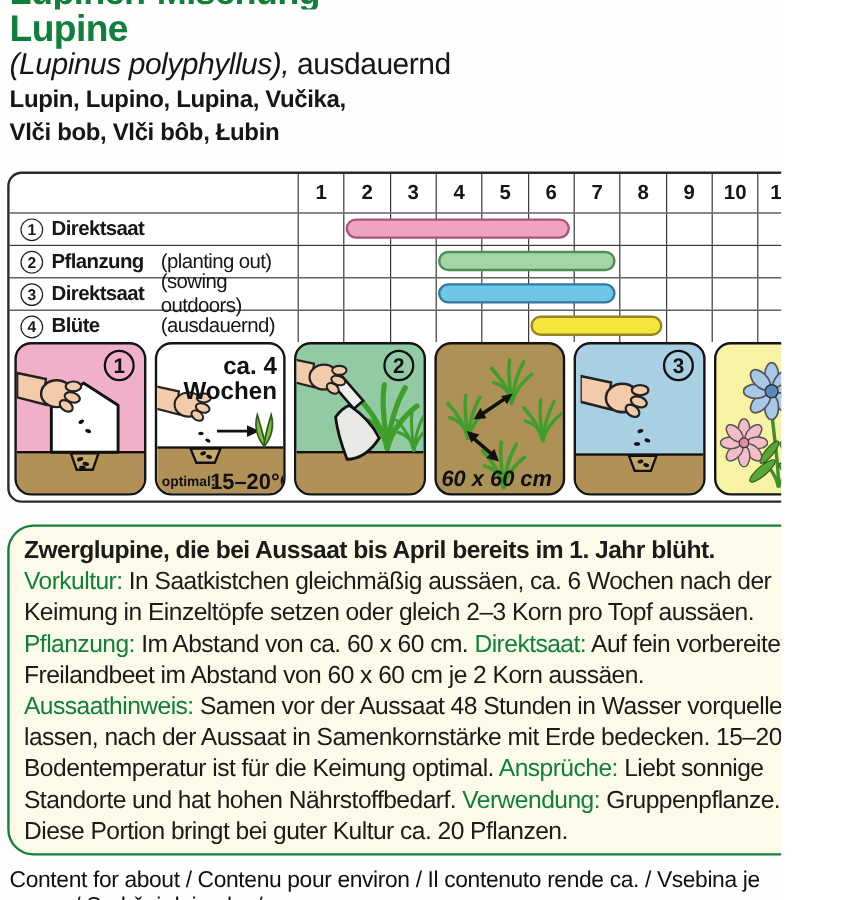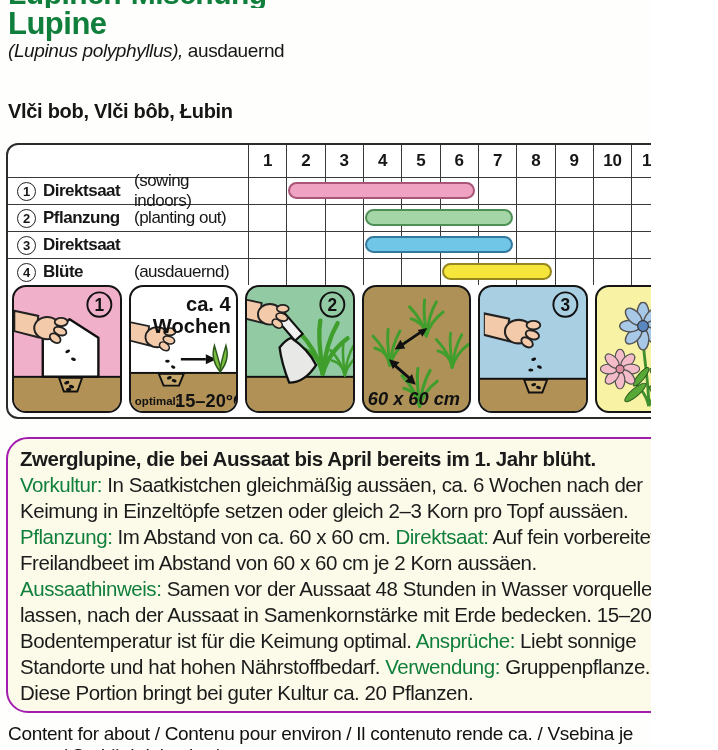--- a/index.html
+++ b/index.html
@@ -6,21 +6,21 @@
   .page{position:relative;width:651px;height:750px;background:#fefefc;overflow:hidden;
         font-family:"Liberation Sans",sans-serif;color:#161616;}
   .green{color:var(--green,#107f3c);}
   .abs{position:absolute;}
 
   
   .top-crop{position:absolute;left:8px;top:0;width:300px;height:8px;overflow:hidden;}
   .top-crop span{display:block;font-size:30px;font-weight:bold;letter-spacing:-0.5px;
                  transform:translateY(-23px);white-space:nowrap;}
   .title{left:8px;top:6px;font-size:31px;font-weight:bold;letter-spacing:-0.5px;}
-  .latin{left:8px;top:40px;font-size:19px;letter-spacing:-0.4px;text-align:center;}
+  .latin{left:8px;top:40px;font-size:25px;letter-spacing:-0.4px;text-align:center;}
   .latin .it{font-style:italic;}
   .syn{left:8px;font-size:20px;font-weight:bold;letter-spacing:-0.3px;}
 
   
   .calbox{left:6px;top:143px;width:704px;height:276px;border:2px solid #2b2b2b;
           border-radius:12px;background:#fff;box-sizing:border-box;}
   .cal-header{display:flex;height:32px;}
   .crow{display:flex;height:26px;border-top:1px solid #3a3a3a;}
   .lab{width:240px;flex:none;display:flex;align-items:center;padding-left:9px;gap:7px;box-sizing:border-box;}
   .badge{width:19px;height:19px;border:1.6px solid #222;border-radius:50%;font-size:13px;font-weight:bold;
@@ -32,21 +32,21 @@
   .mcell{text-align:center;font-weight:bold;font-size:17px;padding-top:6px;}
   .bar{position:absolute;top:4px;height:17px;border:2px solid;border-radius:9px;box-sizing:border-box;}
 
   
   .panels{position:absolute;left:4px;right:4px;top:140px;height:128px;display:flex;gap:7px;}
   .panel{flex:1;border:2px solid #151515;border-radius:14px;overflow:hidden;position:relative;box-sizing:border-box;}
   .panel svg{display:block;width:100%;height:100%;}
   .panel svg text{font-family:"Liberation Sans",sans-serif;font-weight:bold;fill:#111;}
 
   
-  .infobox{left:6px;top:437px;width:704px;height:276px;border:2px solid #a21caf;border-radius:22px;
+  .infobox{left:6px;top:437px;width:704px;height:276px;border:2px solid #15803d;border-radius:22px;
            background:#fcfbe9;box-sizing:border-box;padding:7px 12px;}
   .infobox p{margin:0;font-size:20.5px;line-height:26px;letter-spacing:-0.45px;color:#1b1b1b;}
   .infobox .hl{font-weight:bold;}
   .gb{font-weight:normal;color:var(--green,#107f3c);}
 
   .footer{left:8px;top:723px;font-size:19px;letter-spacing:-0.3px;color:#111;}
 </style>
 </head>
 <body>
 
@@ -88,20 +88,21 @@
   <div class="top-crop">
     <span class="green">Lupinen-Mischung</span>
   </div>
 
   <div class="abs title green">Lupine</div>
 
   <div class="abs latin">
     <span class="it">(Lupinus polyphyllus),</span><span> ausdauernd</span>
   </div>
 
+  <div class="abs syn" style="top:72px">Lupin, Lupino, Lupina, Vučika,</div>
   <div class="abs syn" style="top:100px">Vlči bob, Vlči bôb, Łubin</div>
 
   <div class="abs calbox">
     <div class="cal-header">
       <div class="lab"></div>
       <div class="marea" id="month-cells">
           <div class="mcell">1</div>
           <div class="mcell">2</div>
           <div class="mcell">3</div>
           <div class="mcell">4</div>
@@ -113,21 +114,20 @@
           <div class="mcell">10</div>
           <div class="mcell">11</div>
           <div class="mcell">12</div>
         </div>
     </div>
     <div id="cal-rows">
         <div class="crow">
           <div class="lab">
             <span class="badge">1</span>
             <span class="lde">Direktsaat</span>
-            <span class="len">(sowing indoors)</span>
           </div>
           <div class="marea">
             <div class="mcol"></div>
             <div class="mcol"></div>
             <div class="mcol"></div>
             <div class="mcol"></div>
             <div class="mcol"></div>
             <div class="mcol"></div>
             <div class="mcol"></div>
             <div class="mcol"></div>
@@ -157,20 +157,21 @@
             <div class="mcol"></div>
             <div class="mcol"></div>
             <div class="mcol"></div>
             <div class="bar" style="left: calc(25% + 2px); width: calc(33.3333% - 5px); background: rgb(163, 213, 166); border-color: rgb(77, 143, 85);"></div>
           </div>
         </div>
         <div class="crow">
           <div class="lab">
             <span class="badge">3</span>
             <span class="lde">Direktsaat</span>
+            <span class="len">(sowing outdoors)</span>
           </div>
           <div class="marea">
             <div class="mcol"></div>
             <div class="mcol"></div>
             <div class="mcol"></div>
             <div class="mcol"></div>
             <div class="mcol"></div>
             <div class="mcol"></div>
             <div class="mcol"></div>
             <div class="mcol"></div>

